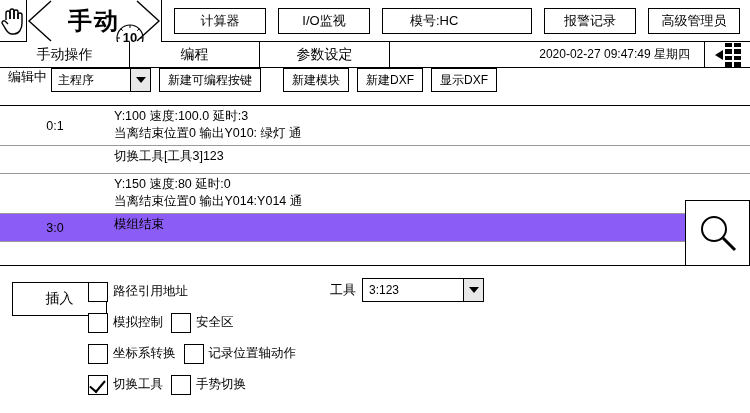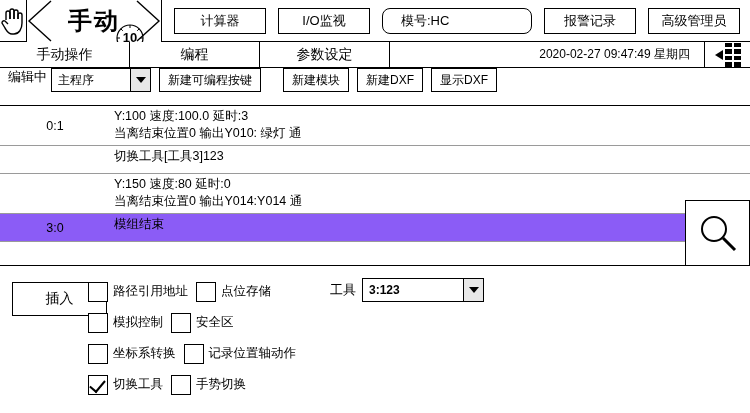--- a/index.html
+++ b/index.html
@@ -54,21 +54,21 @@
     height: 26px;
     margin-left: 12px;
     padding: 0 12px;
     border: 1px solid #000;
     background: #fff;
     display: flex; align-items: center; justify-content: center;
     font-size: 13px;
     white-space: nowrap;
   }
   .topbtn.wide { min-width: 92px; }
-  .topbtn.module { min-width: 150px; justify-content: flex-start; padding-left: 18px; border-radius: 8px;}
+  .topbtn.module { min-width: 150px; justify-content: flex-start; padding-left: 27px;}
   .topbtn.last { margin-right: 10px; }
 
   
   .tabrow {
     position: absolute; left: 0; top: 42px; width: 750px; height: 26px;
     border-bottom: 1px solid #000;
     display: flex; align-items: stretch;
   }
   .tab {
     width: 130px;
@@ -344,24 +344,20 @@
 
     <div class="insert-btn">插入</div>
 
     <div class="cbgrid">
 
       <div class="cbrow">
         <div class="cbitem">
           <span class="cb"></span>
           <span class="cbtext">路径引用地址</span>
         </div>
-        <div class="cbitem cbcol2">
-          <span class="cb"></span>
-          <span class="cbtext">点位存储</span>
-        </div>
       </div>
 
       <div class="cbrow">
         <div class="cbitem">
           <span class="cb"></span>
           <span class="cbtext">模拟控制</span>
         </div>
         <div class="cbitem cbcol2">
           <span class="cb"></span>
           <span class="cbtext">安全区</span>
@@ -386,21 +382,21 @@
         </div>
         <div class="cbitem cbcol2">
           <span class="cb"></span>
           <span class="cbtext">手势切换</span>
         </div>
       </div>
     </div>
 
     <div class="tool-area">
       <span class="tool-label">工具</span>
-      <div class="combo" style="width:122px;font-weight:bold;">
+      <div class="combo" style="width:122px;">
         <span class="cap">3:123</span>
         <span class="arrow">
             <i class="tri-down"></i>
           </span>
       </div>
     </div>
   </div>
 
 </div>
 

